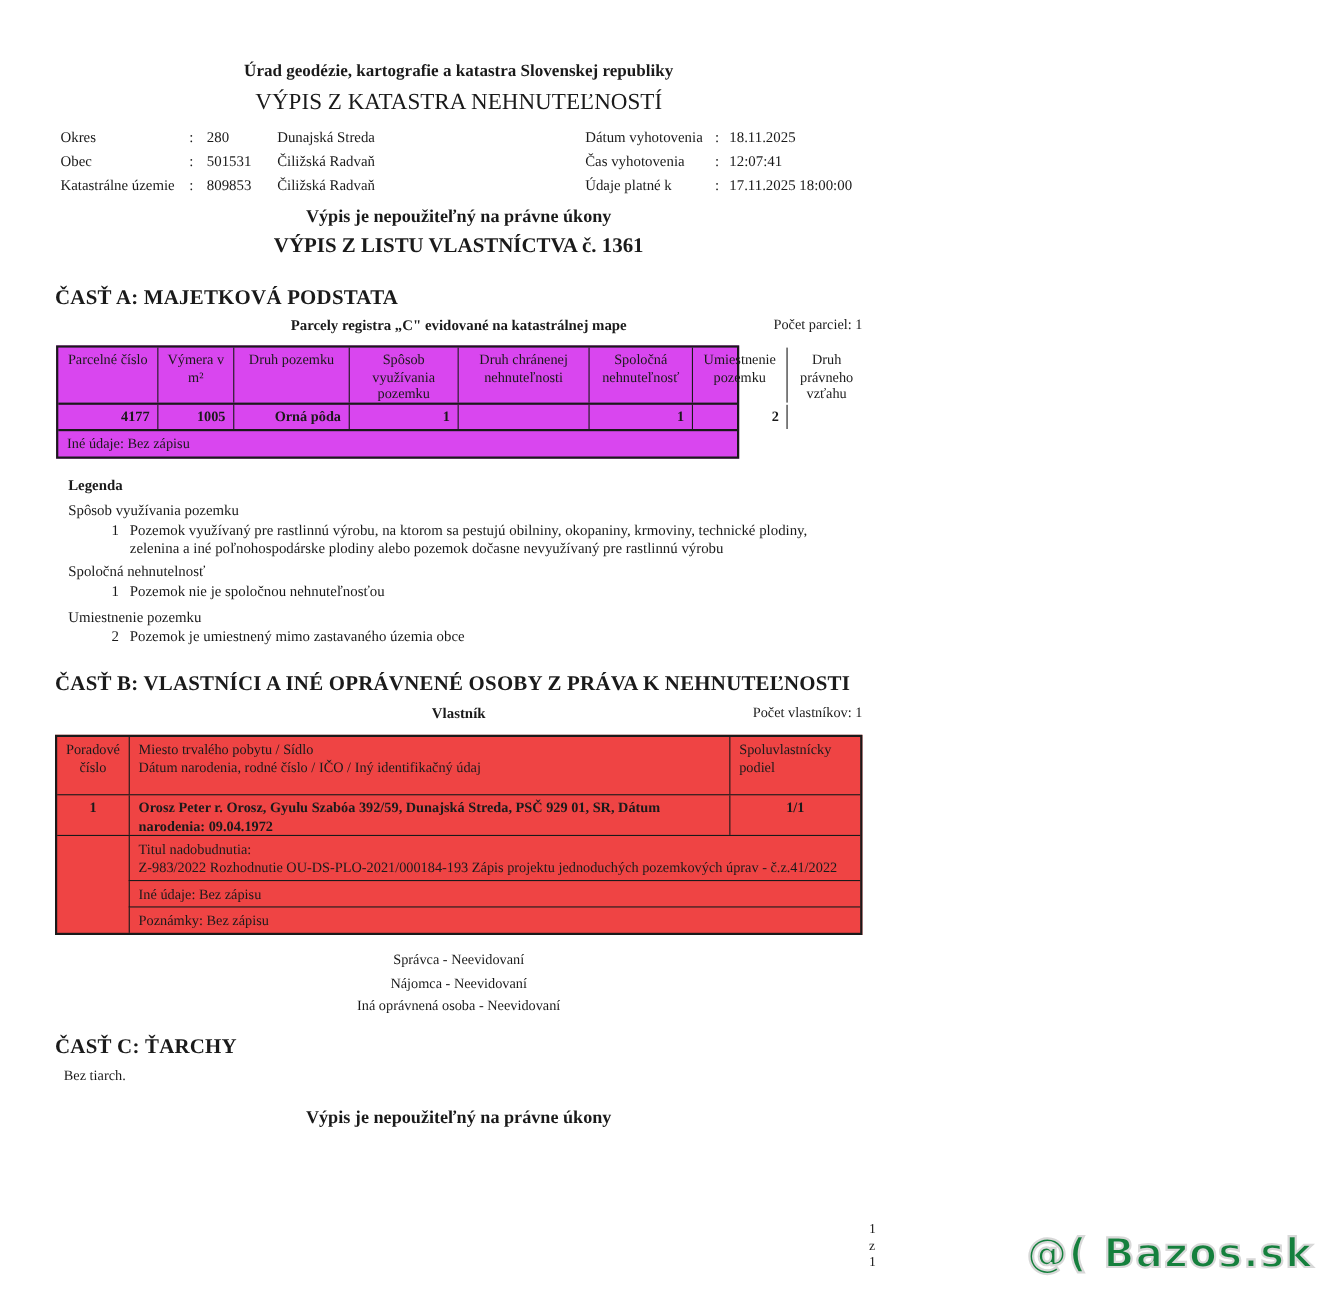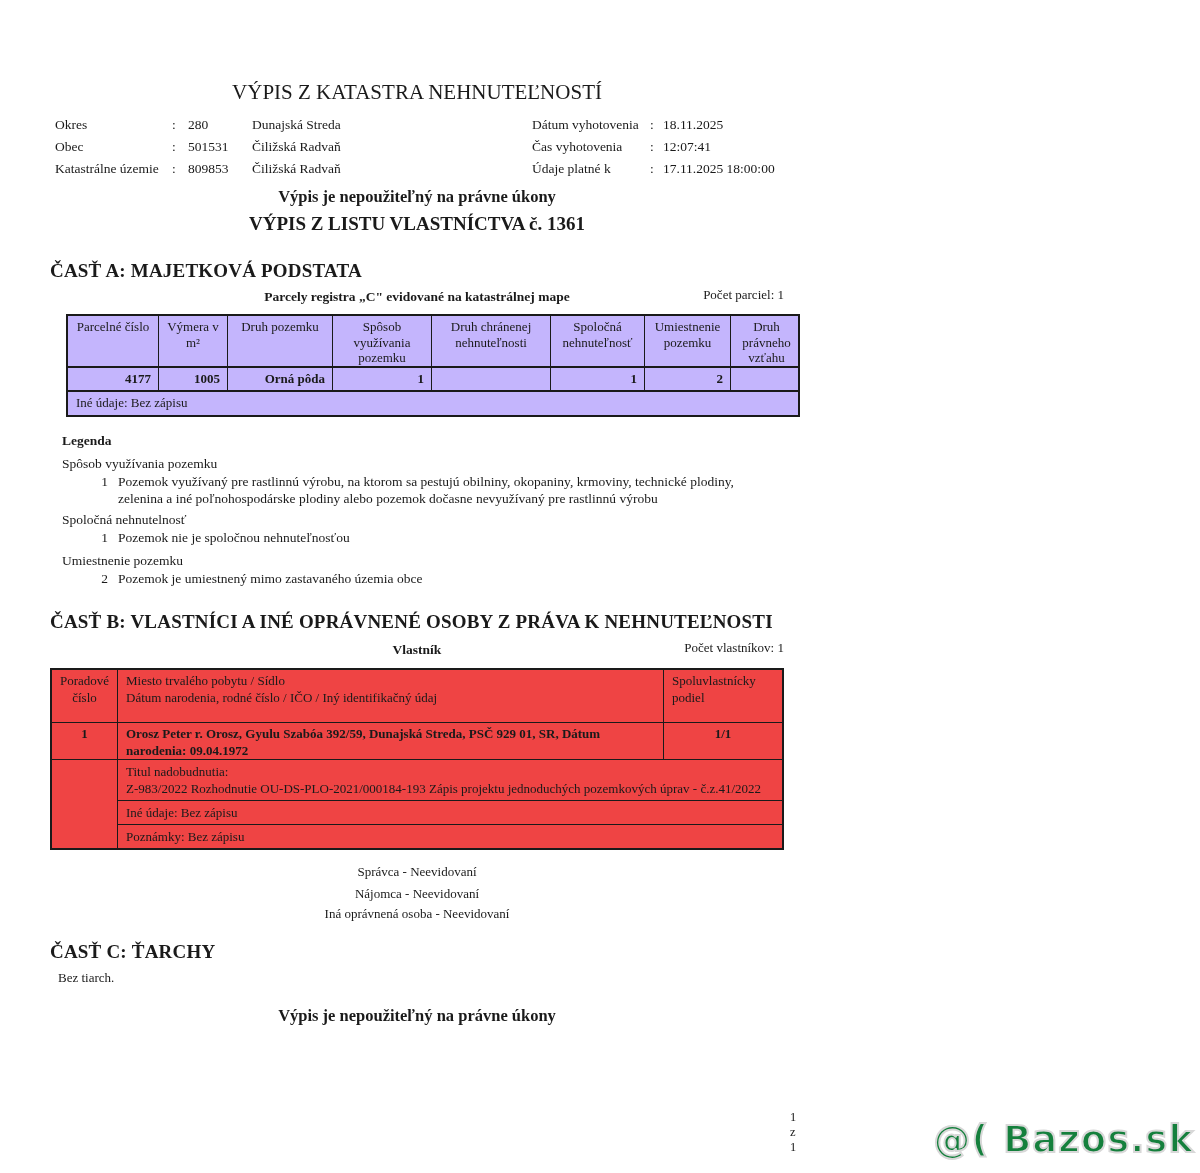--- a/index.html
+++ b/index.html
@@ -29,21 +29,21 @@
   
   .heading{font-size:19px;font-weight:bold;letter-spacing:.2px;}
   .part-a-heading{top:260px;left:0;}
   .part-b-heading{top:611px;left:0;}
   .part-c-heading{top:941px;left:0;}
   .sub-row-a{top:287px;}
   .count-right{position:absolute;right:0;top:0;font-weight:normal;font-size:13px;}
   .vlastnik-row{top:640px;}
 
   
-  .tableA{top:314px;left:16px;width:734px;border:2px solid #1a1a1a;box-sizing:border-box;background:#c4b5fd;}
+  .tableA{top:314px;left:1px;width:621px;border:2px solid #1a1a1a;box-sizing:border-box;background:#d946ef;}
   .tA-head{display:flex;border-bottom:2px solid #1a1a1a;}
   .tA-data{display:flex;border-bottom:2px solid #1a1a1a;}
   .tA-cell{box-sizing:border-box;border-right:1px solid #1a1a1a;font-size:13px;line-height:15.5px;}
   .tA-cell:last-child{border-right:none;}
   .tA-head .tA-cell{text-align:center;padding:3px 2px;height:50px;}
   .tA-data .tA-cell{text-align:right;font-weight:bold;padding:3px 7px 3px 2px;height:22px;}
   .cA1{flex:0 0 91px;} .cA2{flex:0 0 69px;} .cA3{flex:0 0 105px;} .cA4{flex:0 0 99px;}
   .cA5{flex:0 0 119px;} .cA6{flex:0 0 94px;} .cA7{flex:0 0 86px;} .cA8{flex:0 0 71px;}
   .tA-foot{font-size:13px;padding:3px 8px;height:17px;}
 
@@ -81,20 +81,21 @@
     font-weight:bold;font-size:37px;letter-spacing:1px;
     color:#15803d;-webkit-text-stroke:2px #d8d8d8;text-stroke:2px #d8d8d8;
   }
 </style>
 </head>
 <body>
 
 <div class="page">
   <div class="content">
 
+    <div class="abs center org-title">Úrad geodézie, kartografie a katastra Slovenskej republiky</div>
     <div class="abs center doc-title">VÝPIS Z KATASTRA NEHNUTEĽNOSTÍ</div>
 
     <div class="info-row ir1">
       <span class="il-label">Okres</span>
       <span class="il-colon">:</span>
       <span class="il-code">280</span>
       <span class="il-name">Dunajská Streda</span>
       <span class="ir-label">Dátum vyhotovenia</span>
       <span class="ir-colon">:</span>
       <span class="ir-value">18.11.2025</span>

